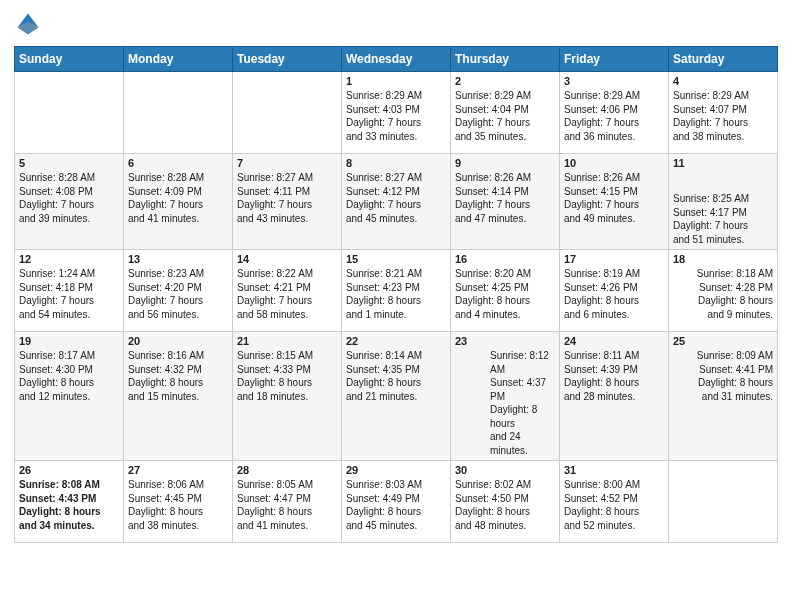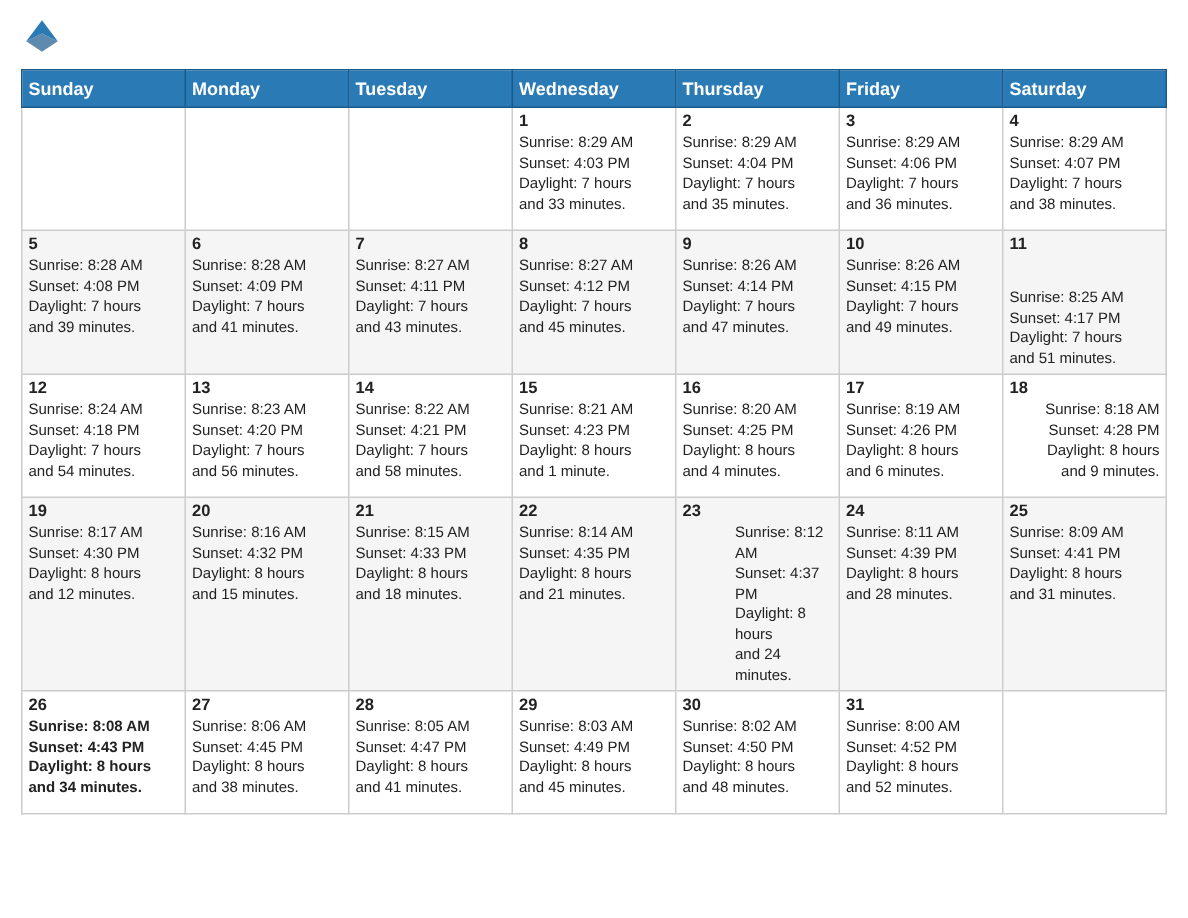--- a/index.html
+++ b/index.html
@@ -207,21 +207,21 @@
             <span class="day-num">11</span>
             <div class="day-info" style="white-space: pre-line; margin-top: 23px;">Sunrise: 8:25 AM
 Sunset: 4:17 PM
 Daylight: 7 hours
 and 51 minutes.</div>
           </td>
         </tr>
         <tr>
           <td>
             <span class="day-num">12</span>
-            <div class="day-info" style="white-space: pre-line;">Sunrise: 8:24 AM
+            <div class="day-info" style="white-space: pre-line;">Sunrise: 1:24 AM
 Sunset: 4:18 PM
 Daylight: 7 hours
 and 54 minutes.</div>
           </td>
           <td>
             <span class="day-num">13</span>
             <div class="day-info" style="white-space: pre-line;">Sunrise: 8:23 AM
 Sunset: 4:20 PM
 Daylight: 7 hours
 and 56 minutes.</div>
@@ -300,21 +300,21 @@
           </td>
           <td style="background: rgb(245, 245, 245);">
             <span class="day-num">24</span>
             <div class="day-info" style="white-space: pre-line;">Sunrise: 8:11 AM
 Sunset: 4:39 PM
 Daylight: 8 hours
 and 28 minutes.</div>
           </td>
           <td style="background: rgb(245, 245, 245);">
             <span class="day-num">25</span>
-            <div class="day-info" style="white-space: pre-line;">Sunrise: 8:09 AM
+            <div class="day-info" style="white-space: pre-line; text-align: right;">Sunrise: 8:09 AM
 Sunset: 4:41 PM
 Daylight: 8 hours
 and 31 minutes.</div>
           </td>
         </tr>
         <tr>
           <td>
             <span class="day-num">26</span>
             <div class="day-info" style="white-space: pre-line; font-weight: bold;">Sunrise: 8:08 AM
 Sunset: 4:43 PM

